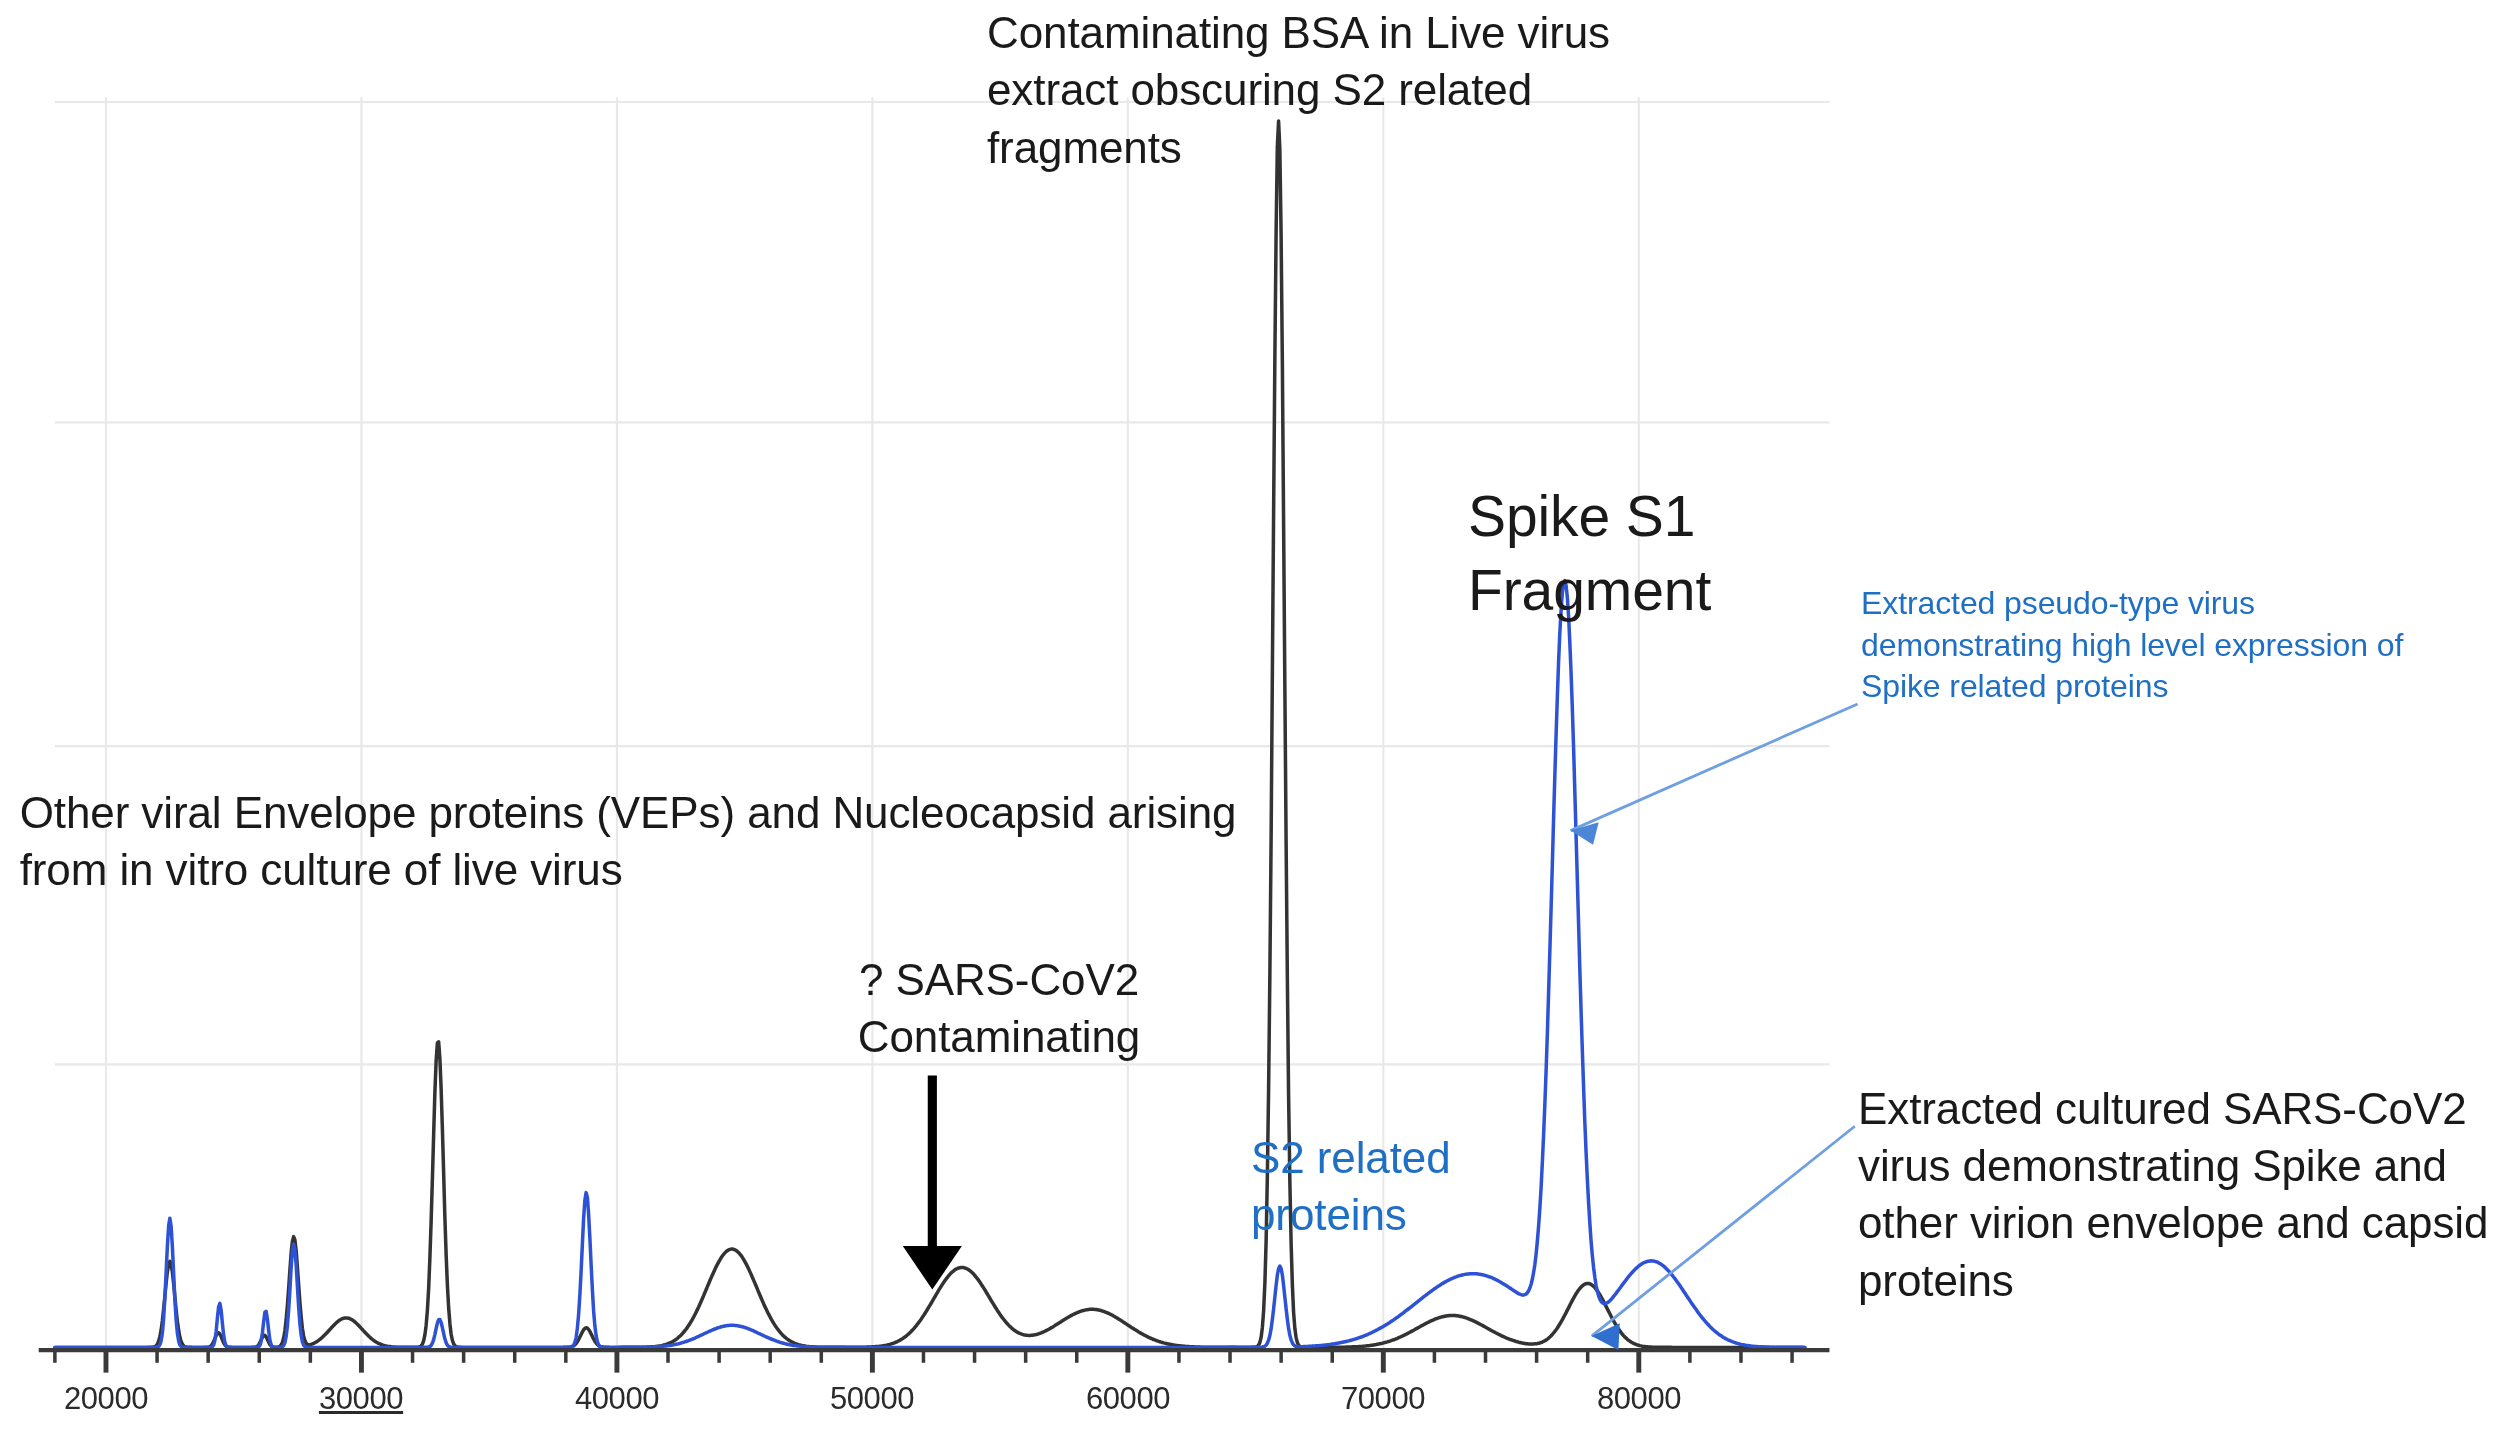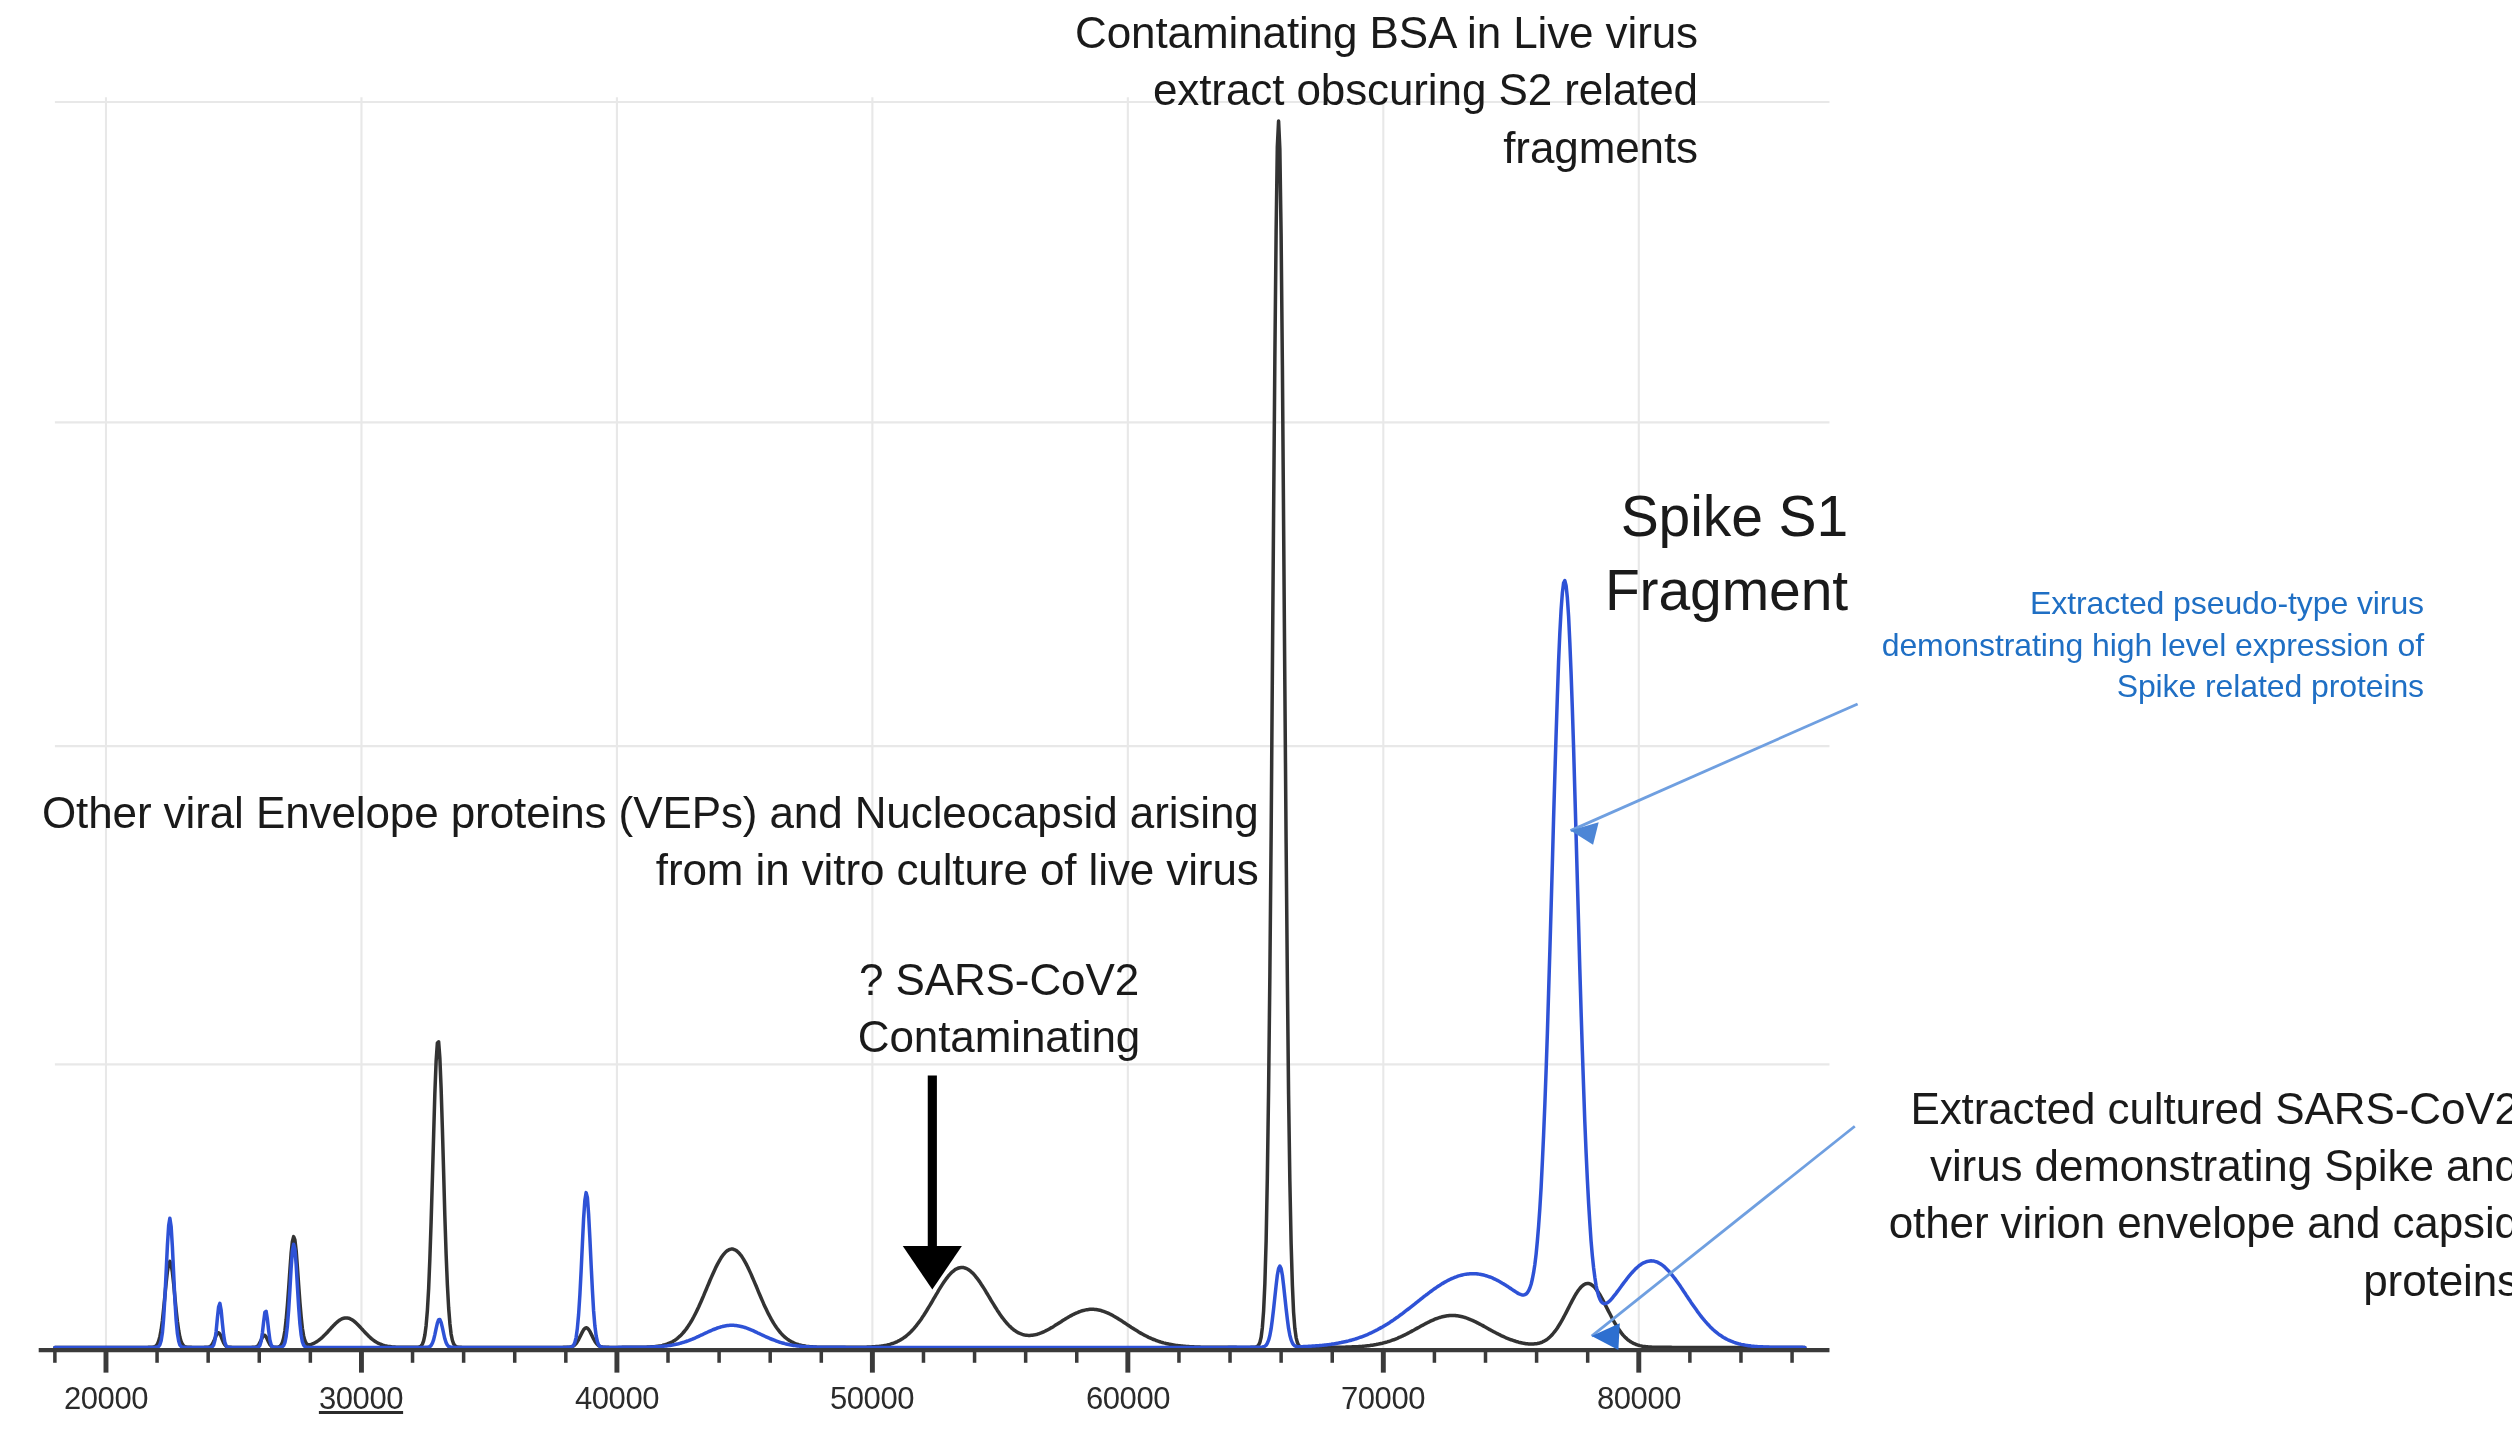--- a/index.html
+++ b/index.html
@@ -12,21 +12,20 @@
     position:relative;
   }
   #stage{position:absolute;left:0;top:0;width:2512px;height:1455px;}
   svg#chart{position:absolute;left:0;top:0;width:2512px;height:1455px;display:block;}
   .anno{
     position:absolute;
     font-family:"Liberation Sans", sans-serif;
     line-height:1.30;
     white-space:pre-line;
     letter-spacing:-0.1px;
-    text-align:right;
   }
   .anno-black{color:#1a1a1a;}
   .anno-blue{color:#1f6fc4;}
   #anno-bsa{left:987px;top:4.2px;font-size:44px;width:711px;}
   #anno-vep{left:19.7px;top:768px;font-size:44px;width:1239px;margin-top:16px;}
   #anno-spike-s1{left:1468px;top:479px;font-size:57px;width:380px;}
   #anno-nucleocapsid{left:802px;top:951px;font-size:44px;width:394px;text-align:center;}
   #anno-s2{left:1251px;top:1129px;font-size:44px;width:296px;}
   #anno-pseudo{left:1861px;top:583px;font-size:32px;width:563px;}
   #anno-cultured{left:1858px;top:1080px;font-size:44px;width:661px;}
@@ -122,20 +121,21 @@
   </svg>
 
   <div class="anno anno-black" id="anno-bsa">Contaminating BSA in Live virus extract obscuring S2 related fragments</div>
 
   <div class="anno anno-black" id="anno-vep">Other viral Envelope proteins (VEPs) and Nucleocapsid arising from in vitro culture of live virus</div>
 
   <div class="anno anno-black" id="anno-spike-s1">Spike S1 Fragment</div>
 
   <div class="anno anno-black" id="anno-nucleocapsid">? SARS-CoV2 Contaminating</div>
 
+  <div class="anno anno-blue" id="anno-s2">S2 related proteins</div>
 
   <div class="anno anno-blue" id="anno-pseudo">Extracted pseudo-type virus demonstrating high level expression of Spike related proteins</div>
 
   <div class="anno anno-black" id="anno-cultured">Extracted cultured SARS-CoV2 virus demonstrating Spike and other virion envelope and capsid  proteins</div>
 
   <div id="tick-labels">
       <div class="tick-label" style="left: 106px; top: 1381px;">20000</div>
       <div class="tick-label" style="left: 361px; top: 1381px; text-decoration: underline;">30000</div>
       <div class="tick-label" style="left: 617px; top: 1381px;">40000</div>
       <div class="tick-label" style="left: 872px; top: 1381px;">50000</div>

